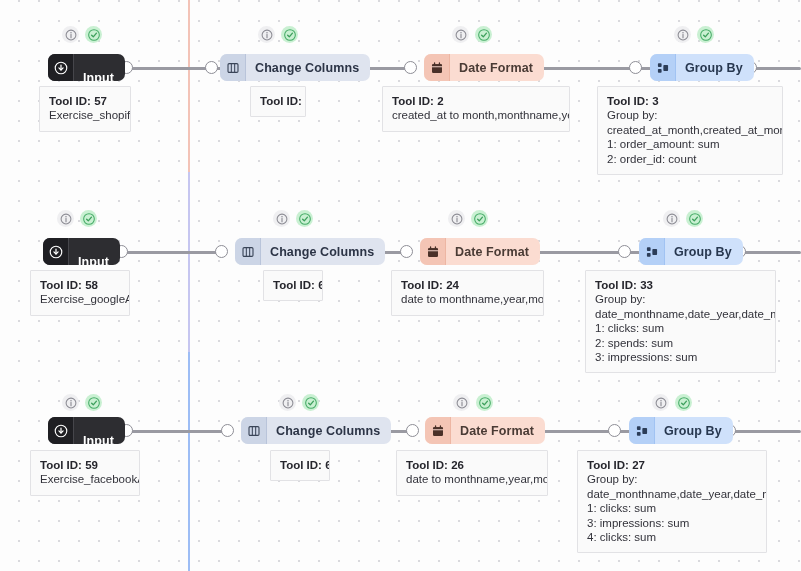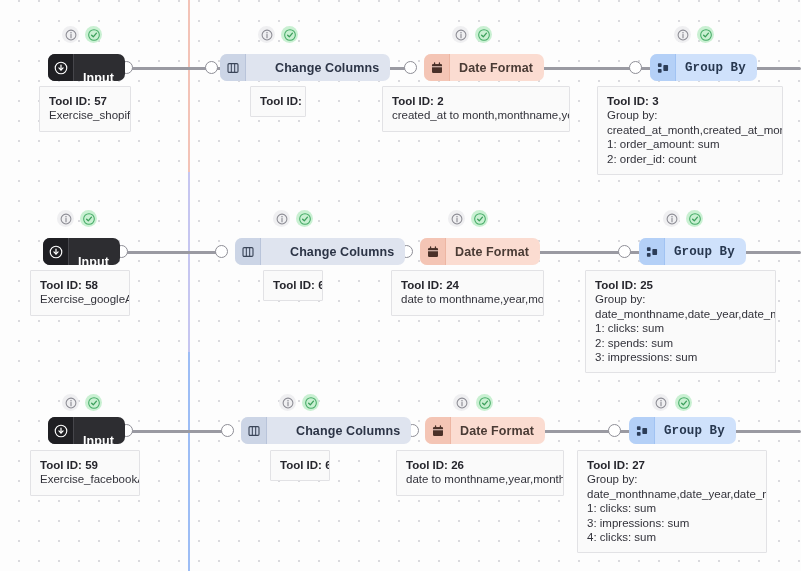--- a/index.html
+++ b/index.html
@@ -76,29 +76,29 @@
   }
 
   
   .node.type-input { background: #2d2d31; }
   .node.type-input .n-icon { background: #1f1f23; border-right: 1px solid #46464b; }
   .node.type-input .n-label { color: #ffffff; margin-top: 20px; }
 
   
   .node.type-changecolumns { background: #dfe4ef; }
   .node.type-changecolumns .n-icon { background: #ccd5e6; border-right: 1px solid #b9c4da; }
-  .node.type-changecolumns .n-label { color: #2c3446; margin-left: 20px; }
+  .node.type-changecolumns .n-label { color: #2c3446; }
 
   
   .node.type-dateformat { background: #fbdcd1; }
   .node.type-dateformat .n-icon { background: #f4c5b5; border-right: 1px solid #edb6a3; }
   .node.type-dateformat .n-label { color: #4a3b35; text-align: center; }
 
   
-  .node.type-groupby { background: #cfe1fb; font-family: Liberation Mono, monospace; }
+  .node.type-groupby { background: #cfe1fb; }
   .node.type-groupby .n-icon { background: #b4d0f7; border-right: 1px solid #a1c3f3; }
   .node.type-groupby .n-label { color: #27374f; }
 
   
   .badges {
     position: absolute;
     display: flex;
     gap: 6px;
     align-items: center;
   }
@@ -399,21 +399,21 @@
         <div class="n-icon">
           <svg width="14" height="14" viewBox="0 0 16 16" fill="none">
             <rect x="2.2" y="2.6" width="4.2" height="4.2" rx="0.9" fill="#2c3d58"></rect>
             <rect x="2.2" y="9.2" width="4.2" height="4.2" rx="0.9" fill="#2c3d58"></rect>
             <rect x="8.4" y="4.6" width="5.4" height="6.8" rx="0.9" fill="#2c3d58"></rect>
           </svg>
         </div>
         <div class="n-label">Group By</div>
       </div>
       <div class="card" style="left: 585px; top: 270px; width: 191px;">
-        <span class="c-line bold">Tool ID: 25</span>
+        <span class="c-line bold">Tool ID: 33</span>
         <span class="c-line">Group by:</span>
         <span class="c-line">date_monthname,date_year,date_month</span>
         <span class="c-line">1: clicks: sum</span>
         <span class="c-line">2: spends: sum</span>
         <span class="c-line">3: impressions: sum</span>
       </div>
       <div class="badges" style="left: 62px; top: 394px;">
         <div class="badge info">
           <svg width="14" height="14" viewBox="0 0 16 16" fill="none">
             <circle cx="8" cy="8" r="5.6" fill="none" stroke="#8b8b93" stroke-width="1.2"></circle>
@@ -488,21 +488,21 @@
         <div class="n-icon">
           <svg width="14" height="14" viewBox="0 0 16 16" fill="none">
             <rect x="2.3" y="3.6" width="11.4" height="10" rx="1.4" fill="#4a3028"></rect>
             <rect x="2.3" y="3.6" width="11.4" height="2.8" rx="1.2" fill="#4a3028"></rect>
             <path d="M5.2 2.2 V4.2 M10.8 2.2 V4.2" stroke="#4a3028" stroke-width="1.5" stroke-linecap="round"></path>
             <path d="M2.3 6.6 H13.7" stroke="#fbdcd1" stroke-width="1.1"></path>
           </svg>
         </div>
         <div class="n-label">Date Format</div>
       </div>
-      <div class="card" style="left: 396px; top: 450px; width: 168px;">
+      <div class="card" style="left: 396px; top: 450px; width: 152px;">
         <span class="c-line bold">Tool ID: 26</span>
         <span class="c-line">date to monthname,year,month</span>
       </div>
       <div class="badges" style="left: 652px; top: 394px;">
         <div class="badge info">
           <svg width="14" height="14" viewBox="0 0 16 16" fill="none">
             <circle cx="8" cy="8" r="5.6" fill="none" stroke="#8b8b93" stroke-width="1.2"></circle>
             <circle cx="8" cy="5.4" r="0.85" fill="#8b8b93"></circle>
             <path d="M8 7.4 V11" stroke="#8b8b93" stroke-width="1.3" stroke-linecap="round"></path>
           </svg>

